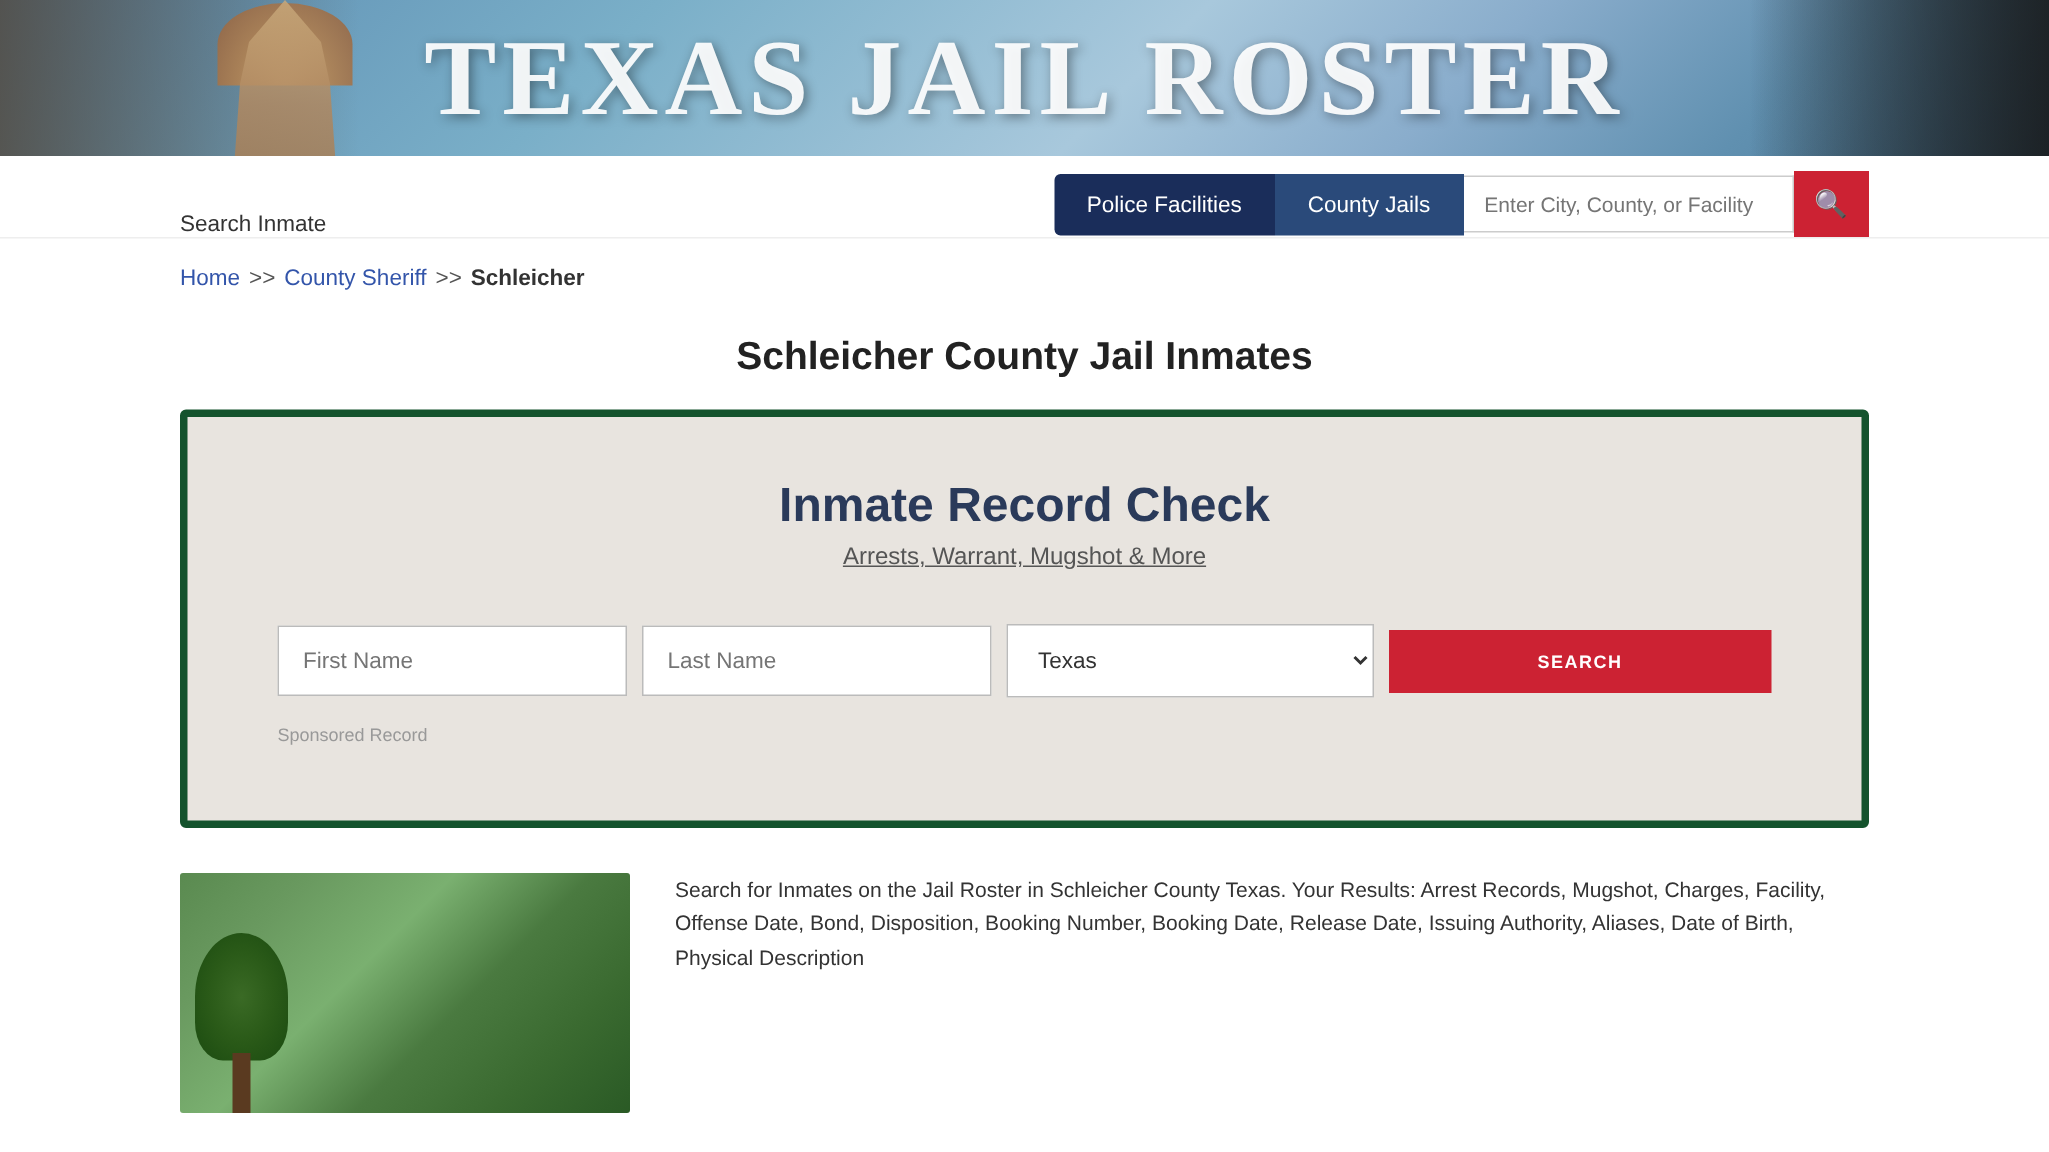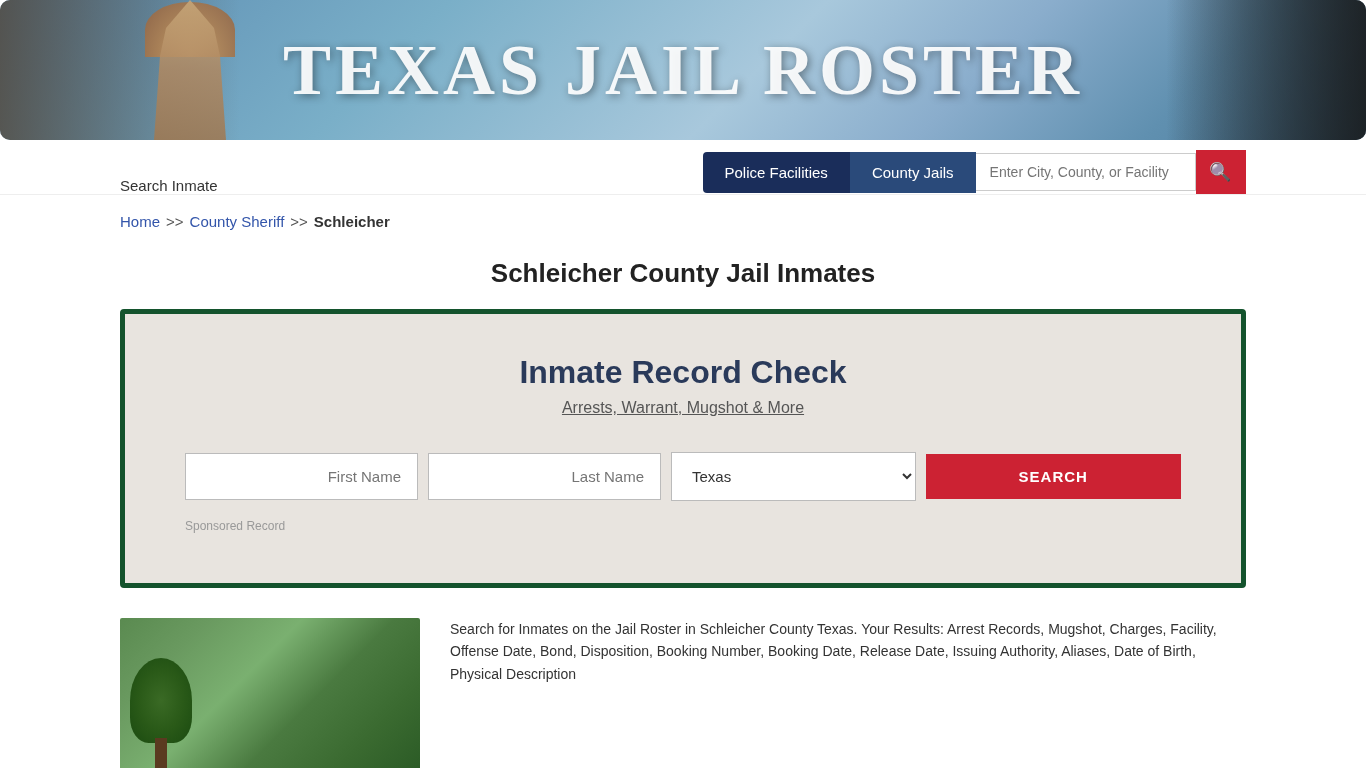--- a/index.html
+++ b/index.html
@@ -1,28 +1,27 @@
 <!DOCTYPE html>
 <html><head>
   <meta charset="utf-8">
   <style>
     * { margin: 0; padding: 0; box-sizing: border-box; }
     body { font-family: Arial, sans-serif; background: #fff; width: 1366px; min-height: 768px; overflow-x: hidden; }
 
     
     .header-banner {
       width: 1366px;
-      height: 140px;
+      height: 104px;
       background: linear-gradient(135deg, #5a8ab0 0%, #7aafc8 30%, #a8c8dc 55%, #8aadcc 70%, #6090b0 85%, #4a7a9a 100%);
       position: relative;
       overflow: hidden;
       display: flex;
       align-items: center;
       justify-content: center;
-      border-radius: 10px;
     }
     .header-banner-title {
       font-family: Georgia, serif;
       font-size: 72px;
       font-weight: bold;
       color: rgba(255,255,255,0.92);
       letter-spacing: 4px;
       text-shadow: 2px 2px 8px rgba(0,0,0,0.4);
       text-transform: uppercase;
       z-index: 2;
@@ -185,38 +184,37 @@
       align-items: center;
     }
     .record-input {
       border: 1px solid #bbb;
       padding: 14px 16px;
       font-size: 15px;
       color: #999;
       background: #fff;
       outline: none;
       flex: 1;
-      text-align: right;
     }
     .record-select {
       border: 1px solid #bbb;
       padding: 14px 16px;
       font-size: 15px;
       color: #333;
       background: #fff;
       outline: none;
       flex: 1.2;
       appearance: auto;
     }
     .record-search-btn {
       background: #cc2233;
       color: #fff;
       border: none;
       padding: 14px 40px;
-      font-size: 15px;
+      font-size: 12px;
       font-weight: bold;
       letter-spacing: 1px;
       cursor: pointer;
       flex: 1;
     }
     .sponsored-label {
       font-size: 12px;
       color: #999;
       margin-top: 18px;
     }

